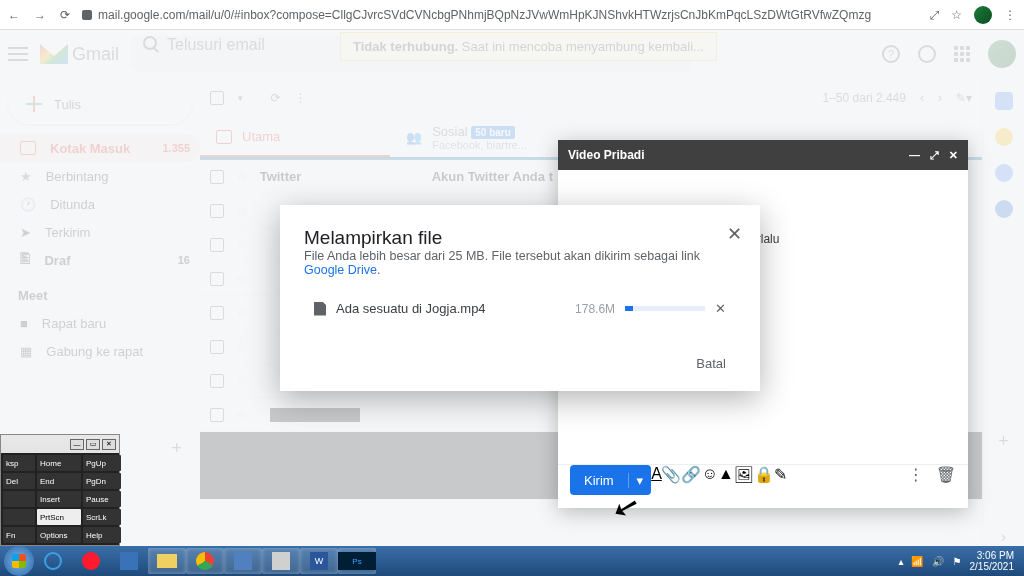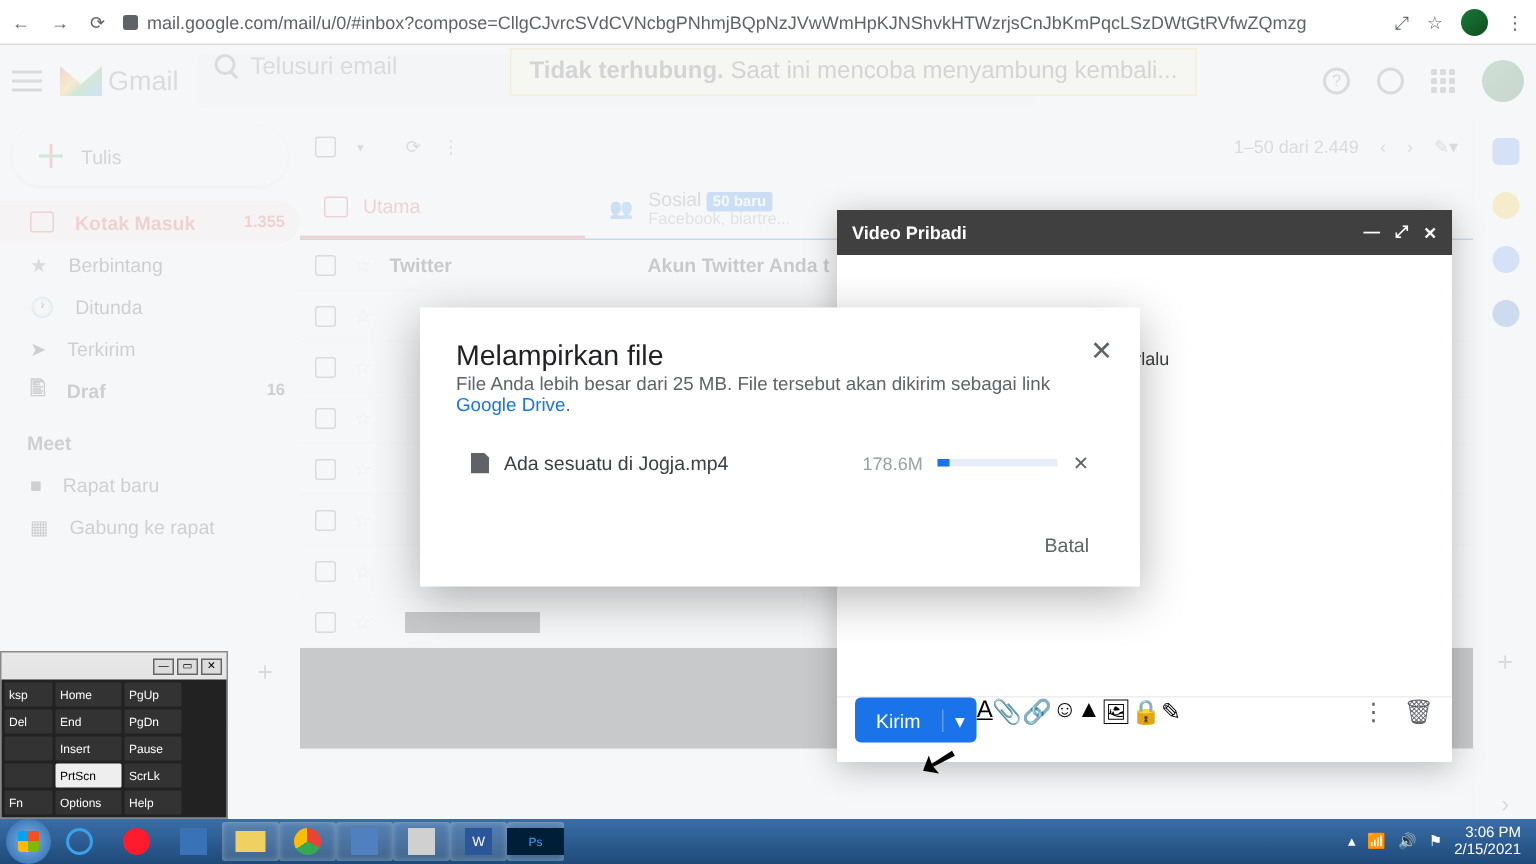--- a/index.html
+++ b/index.html
@@ -35,25 +35,25 @@
 .plus:before,.plus:after{content:"";position:absolute;background:#4285f4}
 .plus:before{width:2px;height:16px;left:9px;top:2px;background:#ea4335}
 .plus:after{width:16px;height:2px;top:9px;left:2px;background:#34a853}
 .sb-item{height:28px;display:flex;align-items:center;padding:0 10px 0 20px;font-size:13px;color:#202124;gap:14px;border-radius:0 14px 14px 0}
 .sb-item.active{background:#fce8e6;color:#d93025;font-weight:600}
 .sb-ic{width:16px;height:14px;border:1.5px solid currentColor;border-radius:2px}
 .sb-star{color:#5f6368}
 .sb-count{margin-left:auto;font-size:11px}
 .meet-h{padding:14px 18px 6px;font-size:13px;font-weight:600;color:#202124}
 .main{flex:1;display:flex;flex-direction:column;position:relative}
-.banner{position:absolute;top:-46px;left:140px;background:#fef7e0;border:1px solid #f0d060;padding:6px 12px;font-size:16px;color:#3c4043;z-index:3}
+.banner{position:absolute;top:-46px;left:140px;background:#fef7e0;border:1px solid #f0d060;padding:6px 12px;font-size:13px;color:#3c4043;z-index:3}
 .toolbar{height:40px;display:flex;align-items:center;padding:0 10px;gap:14px;color:#5f6368;font-size:12px}
 .cb{width:14px;height:14px;border:1.5px solid #5f6368;border-radius:2px}
 .tb-right{margin-left:auto;display:flex;align-items:center;gap:14px}
-.tabs{height:42px;display:flex;border-bottom:1px solid #0369a1}
+.tabs{height:42px;display:flex;border-bottom:3px solid #0369a1}
 .tab{display:flex;align-items:center;gap:10px;padding:0 16px;font-size:13px;color:#5f6368;min-width:190px}
 .tab.active{color:#d93025;border-bottom:2px solid #d93025}
 .tab-ic{width:16px;height:14px;border:1.5px solid currentColor;border-radius:2px}
 .badge{background:#1a73e8;color:#fff;font-size:10px;padding:1px 4px;border-radius:2px;font-weight:600}
 .tab-sub{font-size:11px;color:#888}
 .msg-list{flex:1}
 .msg-row{height:34px;display:flex;align-items:center;padding:0 10px;gap:12px;border-bottom:1px solid #f1f1f1;font-size:13px}
 .msg-from{width:160px;font-weight:600}
 .msg-sub{font-weight:600}
 .redact{background:#000;height:14px;display:inline-block}
@@ -76,21 +76,21 @@
 .file-row{display:flex;align-items:center;gap:10px;font-size:13px;padding:0 10px}
 .file-ic{width:12px;height:14px;background:#5f6368;clip-path:polygon(0 0,70% 0,100% 25%,100% 100%,0 100%)}
 .file-name{flex:1;color:#3c4043}
 .file-size{color:#9aa0a6;font-size:12px}
 .prog{width:80px;height:5px;background:#e8eef9;position:relative}
 .prog-fill{position:absolute;left:0;top:0;bottom:0;width:8px;background:#1a73e8}
 .file-x{color:#5f6368;cursor:pointer}
 .modal-ft{display:flex;justify-content:flex-end;margin-top:34px}
 .batal{font-size:13px;color:#5f6368;padding:6px 10px}
 .close-x{position:absolute;top:18px;right:18px;font-size:18px;color:#5f6368}
-.osk{position:absolute;bottom:30px;left:0;width:152px;background:linear-gradient(#e8e8e8,#d0d0d0);border:1px solid #888;z-index:20;font-size:9px}
+.osk{position:absolute;bottom:30px;left:0;width:120px;background:linear-gradient(#e8e8e8,#d0d0d0);border:1px solid #888;z-index:20;font-size:9px}
 .osk-title{height:18px;display:flex;justify-content:flex-end;align-items:center;gap:2px;padding:0 3px}
 .osk-tb{width:14px;height:11px;border:1px solid #666;background:#ddd;font-size:7px;display:flex;align-items:center;justify-content:center}
 .osk-grid{display:grid;grid-template-columns:32px 44px 38px;gap:2px;padding:2px;background:#222}
 .osk-key{background:#333;color:#fff;height:16px;display:flex;align-items:center;padding:0 3px;font-size:8px;border-radius:1px}
 .osk-key.lit{background:#eee;color:#000}
 .taskbar{position:absolute;bottom:0;left:0;right:0;height:30px;background:linear-gradient(#3a6ea8,#1e4a7a);display:flex;align-items:center;padding:0 4px;z-index:30}
 .tb-item{width:38px;height:26px;display:flex;align-items:center;justify-content:center;border-radius:2px}
 .tb-item.active{background:rgba(255,255,255,0.15);box-shadow:inset 0 0 4px rgba(255,255,255,0.3)}
 .start{width:30px;height:30px;border-radius:50%;background:radial-gradient(circle,#7db4e8,#2866a8);display:flex;align-items:center;justify-content:center}
 .tray{margin-left:auto;display:flex;align-items:center;gap:8px;color:#fff;font-size:10px;padding-right:6px}

